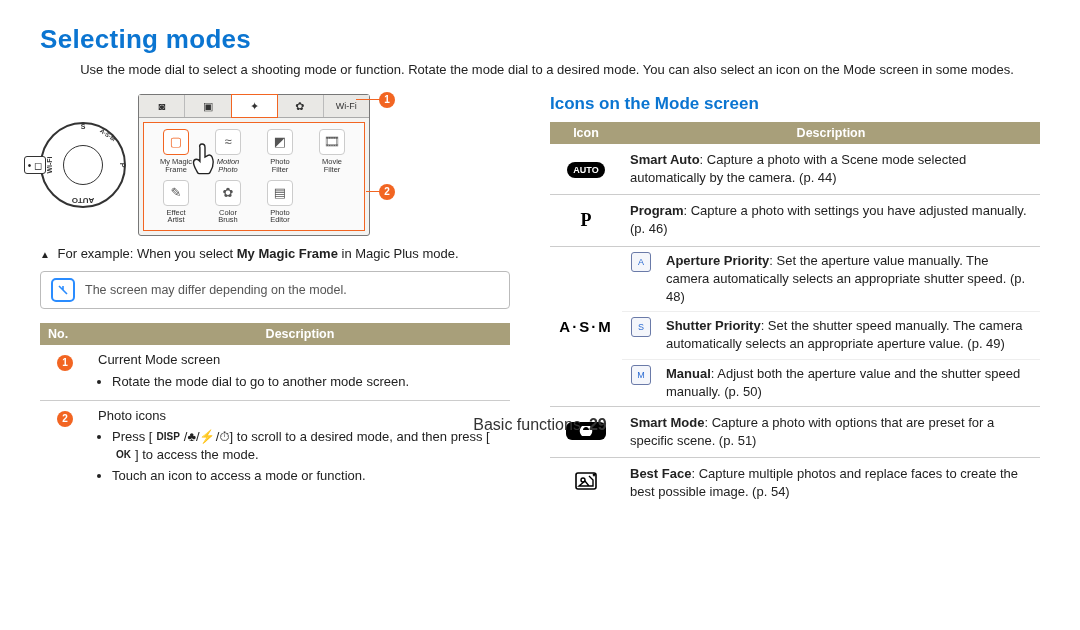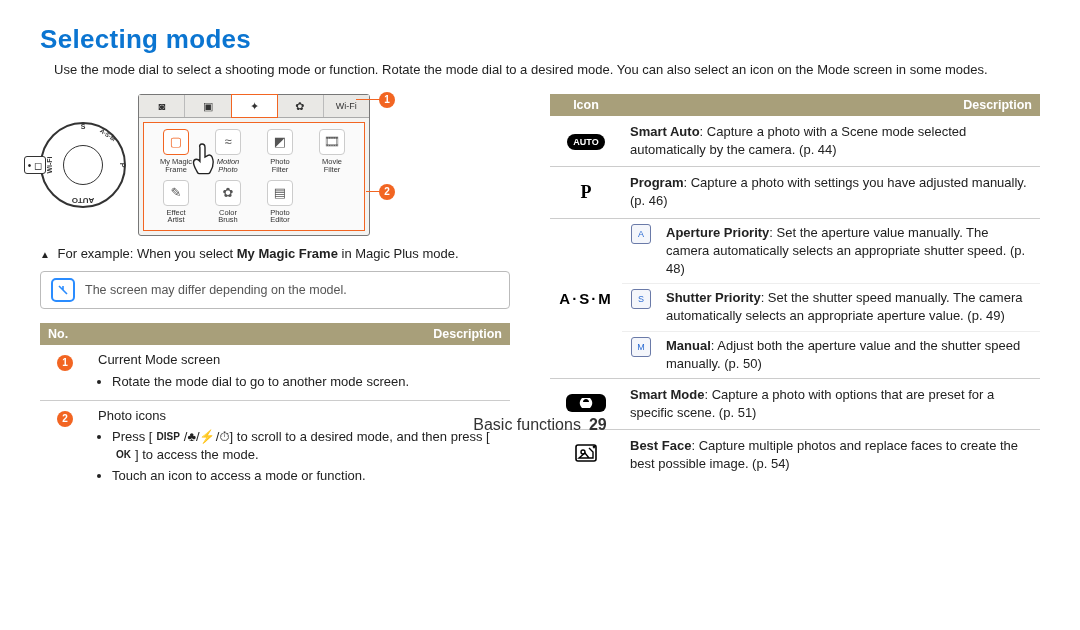--- a/index.html
+++ b/index.html
@@ -33,20 +33,21 @@
     font-size: 26px;
     font-weight: 700;
     margin: 0 0 6px 0;
     letter-spacing: 0.3px;
   }
   p.intro {
     margin: 0 0 14px 14px;
     font-size: 13px;
     color: var(--text);
     line-height: 1.45;
+    text-align: center;
   }
   .columns {
     display: flex;
     gap: 40px;
   }
   .col-left {
     flex: 0 0 470px;
   }
   .col-right {
     flex: 1 1 auto;
@@ -213,21 +214,21 @@
   
   .mini-table, .icons-table {
     width: 100%;
     border-collapse: collapse;
     font-size: 13px;
   }
   .mini-table th, .icons-table th {
     background: var(--greenish-tan);
     color: #fff;
     font-weight: 700;
-    text-align: right;
+    text-align: center;
     padding: 4px 8px;
     font-size: 12.5px;
   }
   .mini-table th:first-child { width: 34px; text-align: left; }
   .mini-table td {
     border-bottom: 1px solid #ccc;
     padding: 6px 8px;
     vertical-align: top;
     line-height: 1.4;
   }
@@ -444,20 +445,21 @@
                 </li>
                 <li>Touch an icon to access a mode or function.</li>
               </ul>
             </td>
           </tr>
         </tbody>
       </table>
     </div>
 
     <div class="col-right">
+      <h2 class="sub-title">Icons on the Mode screen</h2>
 
       <table class="icons-table">
         <thead>
           <tr>
             <th>Icon</th>
             <th>Description</th>
           </tr>
         </thead>
         <tbody>
           <tr>

